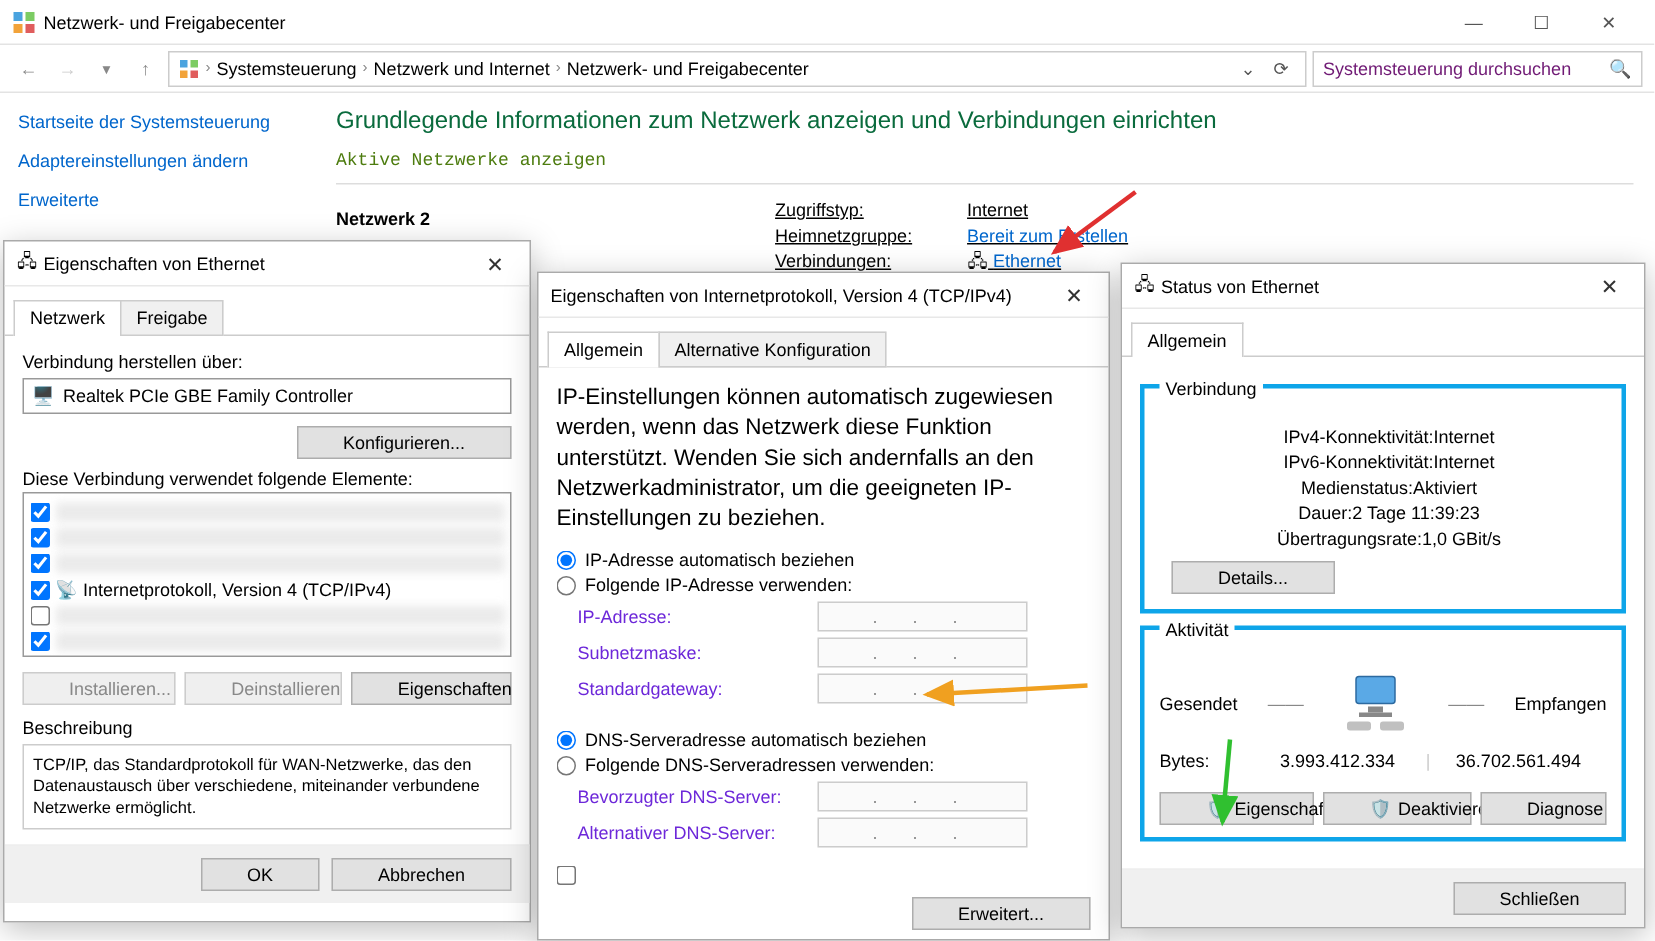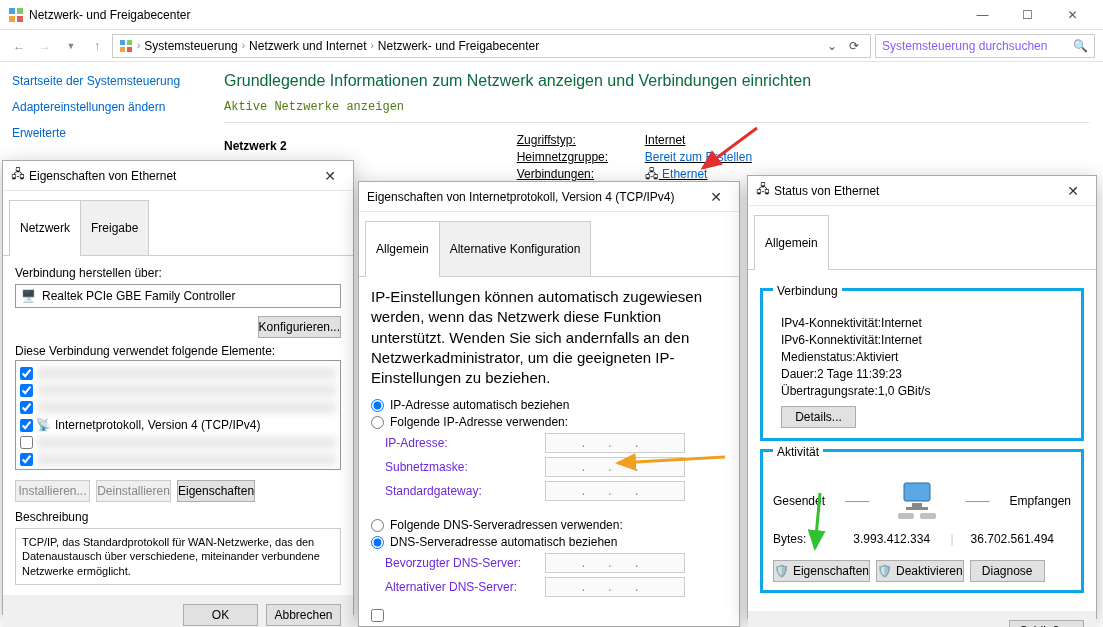--- a/index.html
+++ b/index.html
@@ -8,57 +8,57 @@
   .titlebar .icon { width:16px; height:16px; margin-right:5px; display:flex; align-items:center; justify-content:center;}
   .titlebar .title { flex: 1; }
   .winbtns { display: flex; gap: 0; }
   .winbtn { width: 45px; height: 28px; display:flex; align-items:center; justify-content:center; color:#555;}
   .navbar { height: 32px; display:flex; align-items:center; padding: 0 8px; border-bottom: 1px solid #e3e3e3; gap:4px;}
   .navarrow { width:22px; height:22px; border-radius:2px; display:flex; align-items:center; justify-content:center; color:#888;}
   .breadcrumb { flex:1; display:flex; align-items:center; padding:0 6px; gap:4px; border:1px solid #ccc; height:24px; background:#fff;}
   .bcsep{color:#888;font-size:10px;}
   .bc-icons{display:flex;gap:2px;}
   .bc-icons span{width:20px;height:20px;display:flex;align-items:center;justify-content:center;color:#555;}
-  .searchbox{width:220px;border:1px solid #ccc;height:24px;display:flex;align-items:center;padding:0 6px;color:#8b5cf6;gap:6px;}
+  .searchbox{width:220px;border:1px solid #ccc;height:24px;display:flex;align-items:center;padding:0 6px;color:#701a75;gap:6px;}
   .mainlayout{display:flex;}
   .sidebar{width:210px;padding:12px 12px;display:flex;flex-direction:column;gap:12px;}
   .sidebar a{color:#0066cc;text-decoration:none;}
   .content{flex:1;padding:10px 14px;}
   .heading{color:#0a6b3d;font-size:16px;margin-bottom:10px;}
   .section-label{color:#4d7c0f;margin-bottom:8px;font-family:Liberation Mono, monospace;}
   .net2{font-weight:bold;margin-top:6px;}
   .kv{display:flex;gap:8px;margin-bottom:3px;text-decoration:underline;}
   .kv .k{width:120px;}
   .link{color:#0066cc;text-decoration:none;}
   .dialog{position:absolute;background:#fff;border:1px solid #aaa;box-shadow:0 5px 20px rgba(0,0,0,0.25);}
   .dlg-title{height:30px;display:flex;align-items:center;padding:0 8px;border-bottom:1px solid #e8e8e8;}
   .dlg-title .t{flex:1;}
   .closex{width:30px;text-align:center;color:#333;font-size:14px;}
   .tabs{display:flex;padding:8px 6px 0 6px;border-bottom:1px solid #ccc;}
-  .tab{padding:20px 10px;border:1px solid #ccc;border-bottom:none;background:#fff;margin-right:-1px;position:relative;top:1px;}
+  .tab{padding:4px 10px;border:1px solid #ccc;border-bottom:none;background:#fff;margin-right:-1px;position:relative;top:1px;}
   .tab.inactive{background:#f0f0f0;border-bottom:1px solid #ccc;}
   .dlg-body{padding:10px 12px;}
   .field-label{margin-bottom:2px;}
   .device-box{border:1px solid #999;padding:4px 6px;display:flex;align-items:center;gap:6px;margin-top:4px;}
-  .btn{background:#e1e1e1;border:1px solid #adadad;padding:3px 0;min-width:75px;text-align:center;}
+  .btn{background:#e1e1e1;border:1px solid #adadad;padding:3px 30px;min-width:75px;text-align:center;}
   .btn.dis{color:#888;border-color:#ccc;background:#efefef;}
   .btnrow{display:flex;gap:8px;justify-content:flex-end;margin-top:8px;}
   .list{border:1px solid #999;height:110px;overflow:auto;padding:4px;}
   .list-row{display:flex;align-items:center;gap:4px;padding:2px 0;}
   .chk{width:13px;height:13px;}
   .blur{filter:blur(3px);opacity:0.6;background:#ddd;height:13px;flex:1;}
   .desc{background:#fff;border:1px solid #ccc;padding:6px;margin-top:4px;font-size:11px;line-height:1.3;}
   .radio-row{display:flex;align-items:center;gap:6px;margin:3px 0;}
   .ip-row{display:flex;align-items:center;margin:4px 0 4px 14px;gap:10px;}
   .ip-row .lbl{width:150px;color:#6d28d9;}
   .ip-box{width:140px;height:20px;border:1px solid #ccc;background:#fafafa;display:flex;align-items:center;justify-content:center;color:#888;letter-spacing:10px;}
   .dlg-footer{display:flex;justify-content:flex-end;gap:8px;padding:8px 12px;border-top:1px solid #eee;background:#f0f0f0;}
   .group{border:3px solid #0ea5e9;padding:8px 10px;margin:8px 0;}
   .group-title{position:relative;top:-15px;background:#fff;display:inline-block;padding:0 4px;}
-  .kv2{display:flex;justify-content:flex-start;margin:3px 0 3px 8px;}
+  .kv2{display:flex;justify-content:center;margin:3px 0 3px 8px;}
   .activity{display:flex;align-items:center;justify-content:space-between;margin:6px 0 10px 0;}
   .act-icon{width:56px;height:42px;display:flex;align-items:center;justify-content:center;}
   .shield-btn{display:flex;align-items:center;gap:4px;}
   .arrow-red{position:absolute;pointer-events:none;}
   .arrow-orange{position:absolute;pointer-events:none;}
   .arrow-green{position:absolute;pointer-events:none;}
   input[type=radio],input[type=checkbox]{margin:0;}
   .small-icon{width:14px;height:14px;display:inline-flex;align-items:center;justify-content:center;}
 </style>
 </head>
@@ -233,26 +233,26 @@
     <div class="ip-row">
         <span class="lbl">Subnetzmaske:</span>
         <div class="ip-box">. . .</div>
       </div>
     <div class="ip-row">
         <span class="lbl">Standardgateway:</span>
         <div class="ip-box">. . .</div>
       </div>
     <div style="height:10px"></div>
     <div class="radio-row">
+        <input type="radio" checked="" style="">
+        <span>DNS-Serveradresse automatisch beziehen</span>
+      </div>
+    <div class="radio-row">
         <input type="radio" style="">
         <span>Folgende DNS-Serveradressen verwenden:</span>
-      </div>
-    <div class="radio-row">
-        <input type="radio" checked="" style="">
-        <span>DNS-Serveradresse automatisch beziehen</span>
       </div>
     <div class="ip-row">
         <span class="lbl">Bevorzugter DNS-Server:</span>
         <div class="ip-box">. . .</div>
       </div>
     <div class="ip-row">
         <span class="lbl">Alternativer DNS-Server:</span>
         <div class="ip-box">. . .</div>
       </div>
     <div class="radio-row" style="margin-top:12px">

